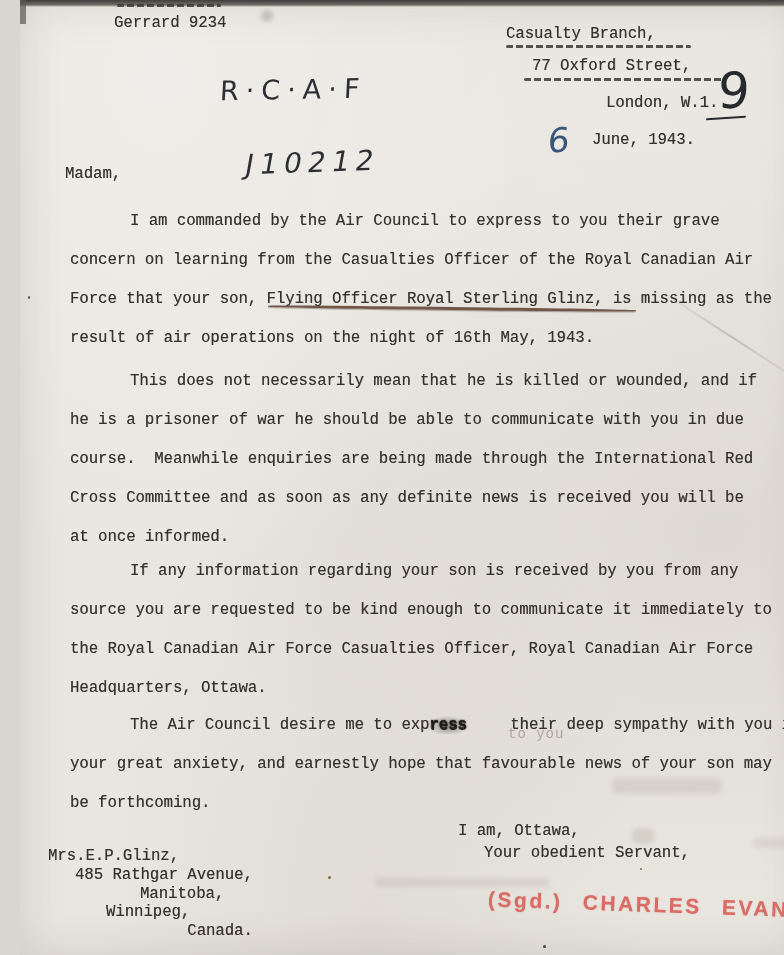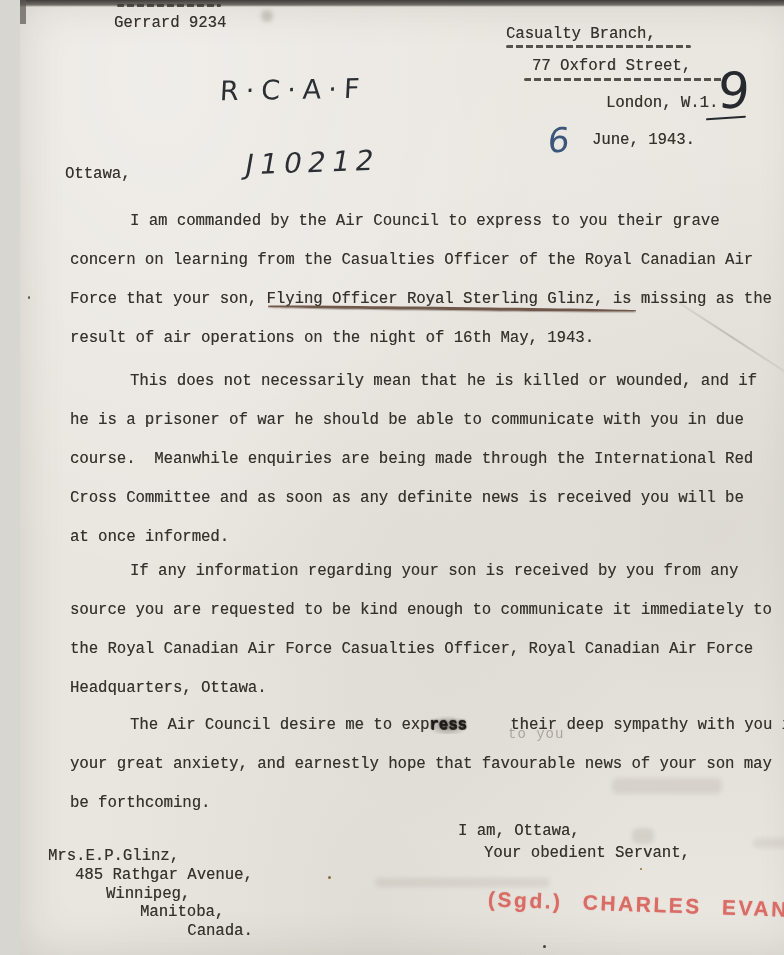--- a/index.html
+++ b/index.html
@@ -92,21 +92,21 @@
 
   <div class="hw" style="left:698px;top:62px;font-size:50px;transform:skewX(-3deg);color:#26292d;">9</div>
   <div style="position:absolute;left:686px;top:117px;width:40px;height:2px;background:#26292d;transform:rotate(-4deg);border-radius:2px;"></div>
 
   <div class="hw" style="left:528px;top:120px;font-size:34px;color:#3a567a;transform:skewX(-8deg) rotate(-4deg);">6</div>
   <div class="typed" style="left:572px;top:131px;">June, 1943.</div>
 
   <div class="hw" style="left:200px;top:74px;font-size:27px;letter-spacing:7px;transform:skewX(-4deg) rotate(-1deg);">R·C·A·F</div>
   <div class="hw" style="left:226px;top:146px;font-size:28px;letter-spacing:6px;transform:skewX(-12deg) rotate(-2deg);">J10212</div>
 
-  <div class="typed" style="left:45px;top:165px;">Ottawa,</div>
+  <div class="typed" style="left:45px;top:165px;">Madam,</div>
 
   <div class="para" style="top:202px;">
     <div class="line indent">I am commanded by the Air Council to express to you their grave</div>
     <div class="line">concern on learning from the Casualties Officer of the Royal Canadian Air</div>
     <div class="line"><span>Force that your son, </span><span>Flying Officer Royal Sterling Glinz,</span><span> is missing as the</span></div>
     <div class="line">result of air operations on the night of 16th May, 1943.</div>
   </div>
   <div class="ink-underline" style="left:248px;top:307px;width:368px;transform:rotate(0.7deg);"></div>
 
   <div class="para" style="top:362px;">
@@ -129,20 +129,20 @@
     <div class="line">your great anxiety, and earnestly hope that favourable news of your son may</div>
     <div class="line">be forthcoming.</div>
   </div>
 
   <div class="typed" style="left:438px;top:822px;">I am, Ottawa,</div>
   <div class="typed" style="left:464px;top:844px;">Your obedient Servant,</div>
 
   <div style="position:absolute;left:28px;top:847px;">
     <div class="recipient-line" style="padding-left:0px;">Mrs.E.P.Glinz,</div>
     <div class="recipient-line" style="padding-left:27px;text-align:right;">485 Rathgar Avenue,</div>
+    <div class="recipient-line" style="padding-left:92px;">Manitoba,</div>
     <div class="recipient-line" style="padding-left:58px;">Winnipeg,</div>
-    <div class="recipient-line" style="padding-left:92px;">Manitoba,</div>
     <div class="recipient-line" style="padding-left:113px;text-align:right;">Canada.</div>
   </div>
 
   <div class="stamp" style="color: rgb(216, 92, 85);">(Sgd.) CHARLES EVANS.</div>
 
 </div>
 
 </body></html>

